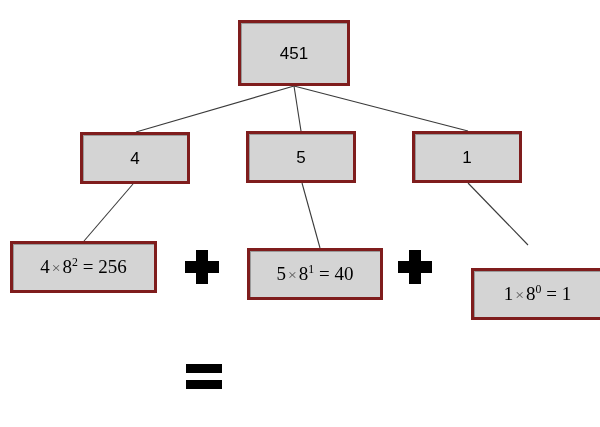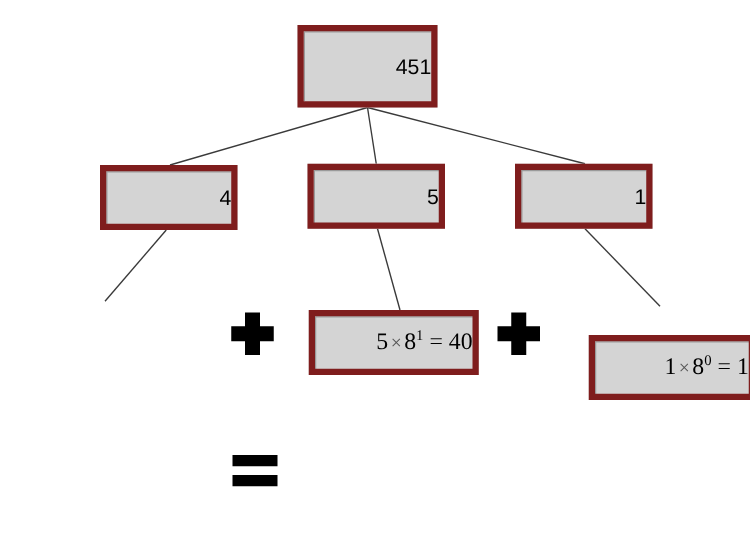--- a/index.html
+++ b/index.html
@@ -22,25 +22,25 @@
     position: absolute;
     left: 0;
     top: 0;
     width: 600px;
     height: 427px;
     pointer-events: none;
   }
   .node {
     position: absolute;
     background: #d4d4d4;
-    border: 5px solid #7f1d1d;
+    border: 3px solid #7f1d1d;
     box-sizing: border-box;
     display: flex;
     align-items: center;
-    justify-content: flex-end;
+    justify-content: center;
     color: #000000;
     box-shadow: 1px 1px 0 #9a9a9a inset;
   }
   .node-label {
     font-size: 17px;
     line-height: 1;
     color: #000000;
   }
   
   #node-root { left: 238px; top: 20px; width: 112px; height: 66px; }
@@ -132,20 +132,23 @@
   <div class="node" id="node-digit-0">
     <span class="node-label">4</span>
   </div>
   <div class="node" id="node-digit-1">
     <span class="node-label">5</span>
   </div>
   <div class="node" id="node-digit-2">
     <span class="node-label">1</span>
   </div>
 
+  <div class="node" id="node-term-0">
+    <span class="term-label"><span>4</span><span class="times">×</span><span>8</span><sup>2</sup> <span>=</span> <span>256</span></span>
+  </div>
 
   <div class="node" id="node-term-1">
     <span class="term-label"><span>5</span><span class="times">×</span><span>8</span><sup>1</sup> <span>=</span> <span>40</span></span>
   </div>
 
   <div class="node" id="node-term-2">
     <span class="term-label"><span>1</span><span class="times">×</span><span>8</span><sup>0</sup> <span>=</span> <span>1</span></span>
   </div>
 
   <div class="op-plus" id="op-plus-0"></div>

